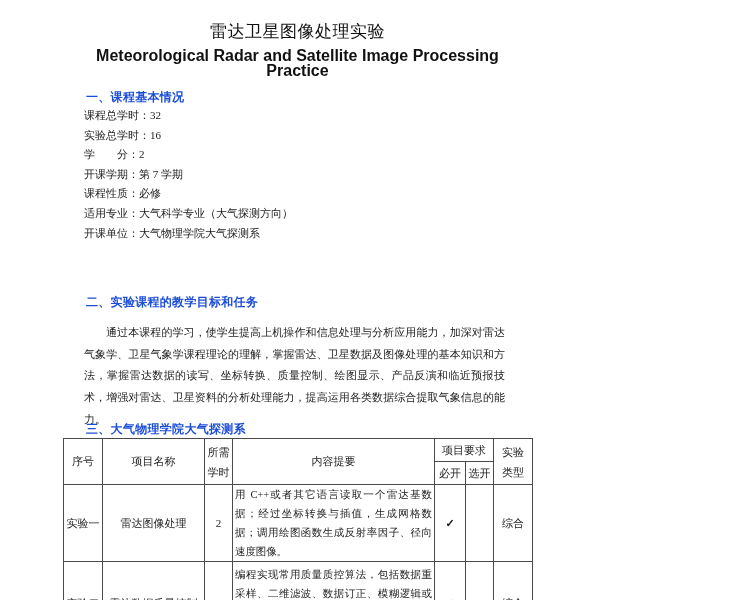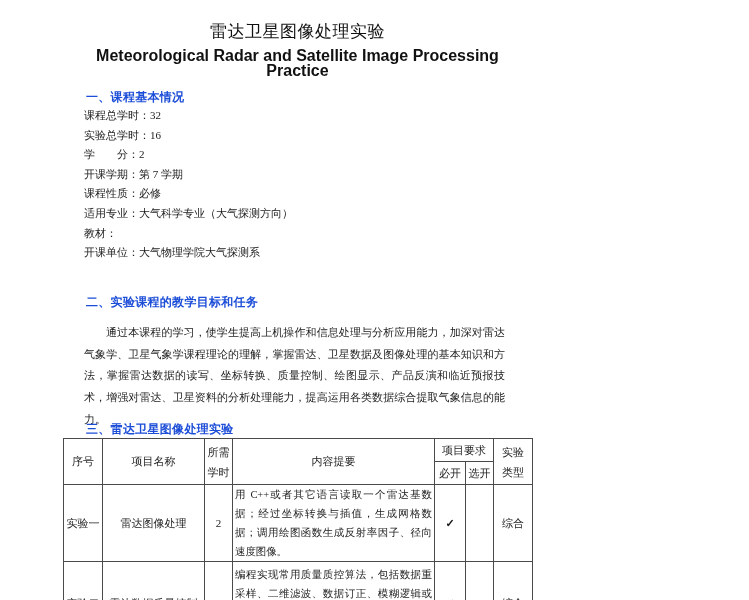--- a/index.html
+++ b/index.html
@@ -106,29 +106,28 @@
 
 <div class="sec-heading" id="heading-1">一、课程基本情况</div>
 
 <div class="info-list">
   <div class="info-line">课程总学时：32</div>
   <div class="info-line">实验总学时：16</div>
   <div class="info-line">学　　分：2</div>
   <div class="info-line">开课学期：第 7 学期</div>
   <div class="info-line">课程性质：必修</div>
   <div class="info-line">适用专业：大气科学专业（大气探测方向）</div>
-  <div class="info-line">教材：</div>
   <div class="info-line">开课单位：大气物理学院大气探测系</div>
 </div>
 
 <div class="sec-heading" id="heading-2">二、实验课程的教学目标和任务</div>
 
 <div class="objectives">通过本课程的学习，使学生提高上机操作和信息处理与分析应用能力，加深对雷达气象学、卫星气象学课程理论的理解，掌握雷达、卫星数据及图像处理的基本知识和方法，掌握雷达数据的读写、坐标转换、质量控制、绘图显示、产品反演和临近预报技术，增强对雷达、卫星资料的分析处理能力，提高运用各类数据综合提取气象信息的能力。</div>
 
-<div class="sec-heading" id="heading-3">三、雷达卫星图像处理实验</div>
+<div class="sec-heading" id="heading-3">三、大气物理学院大气探测系</div>
 
 <table class="req-table">
   <colgroup>
     <col style="width:39px">
     <col style="width:102px">
     <col style="width:28px">
     <col style="width:202px">
     <col style="width:31px">
     <col style="width:28px">
     <col style="width:39px">

